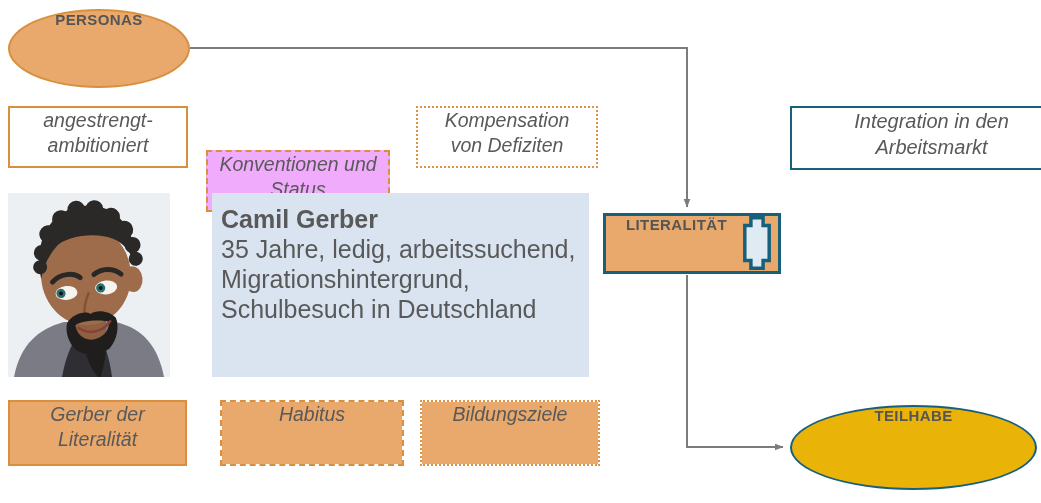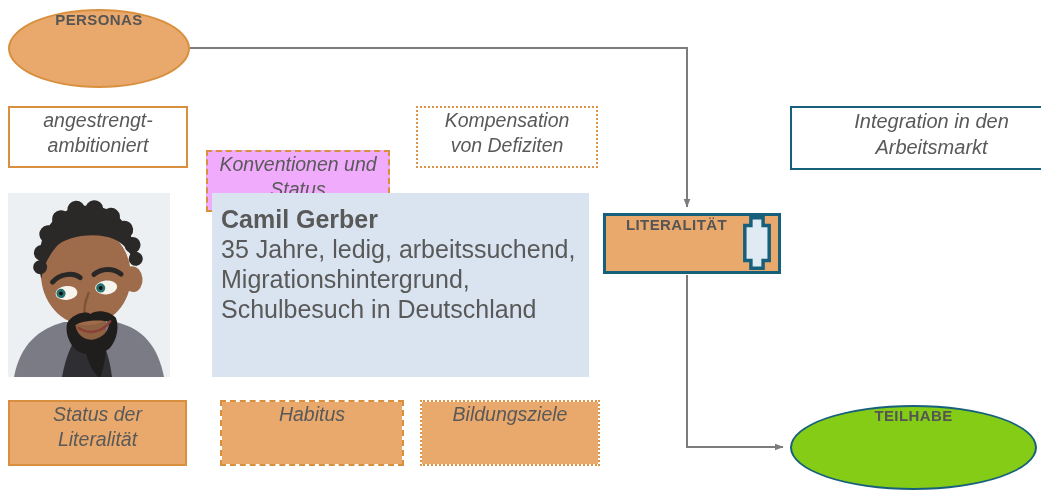--- a/index.html
+++ b/index.html
@@ -30,21 +30,21 @@
   }
   .card .name{font-weight:bold;}
 
   .literalitaet{left:603px;top:213px;width:178px;height:61px;background:#E9A86C;border:3px solid #17607C;padding:0 7px 0 10px;gap:6px;}
   .literalitaet .lbl{flex:1;text-align:center;}
 
   .botbox1{left:8px;top:400px;width:179px;height:66px;}
   .botbox2{left:220px;top:400px;width:184px;height:66px;}
   .botbox3{left:420px;top:400px;width:180px;height:66px;}
 
-  .teilhabe{left:790px;top:405px;width:247px;height:85px;background:#84cc16;border:2.5px solid #17607C;}
+  .teilhabe{left:790px;top:405px;width:247px;height:85px;background:#eab308;border:2.5px solid #17607C;}
 
   .arrows{position:absolute;left:0;top:0;width:1041px;height:503px;pointer-events:none;}
 </style>
 </head>
 <body>
 
 <div class="canvas">
 
   <svg class="arrows" viewBox="0 0 1041 503">
     <defs>
@@ -118,21 +118,21 @@
   </div>
 
   <div class="node literalitaet">
     <span class="label-sm lbl">LITERALITÄT</span>
     <svg width="28" height="54" viewBox="0 0 32 62">
       <polygon points="9,2 23,2 23,11 30,11 30,51 23,51 23,60 9,60 9,51 2,51 2,11 9,11" fill="#DFEAF2" stroke="#17607C" stroke-width="4"></polygon>
     </svg>
   </div>
 
   <div class="node tag botbox1 orange-fill b-solid">
-    <span>Status der Literalität</span>
+    <span>Gerber der Literalität</span>
   </div>
   <div class="node tag botbox2 orange-fill b-dashed">
     <span>Habitus</span>
   </div>
   <div class="node tag botbox3 orange-fill b-dotted">
     <span>Bildungsziele</span>
   </div>
 
   <div class="node ellipse teilhabe">
     <span class="label-sm">TEILHABE</span>

